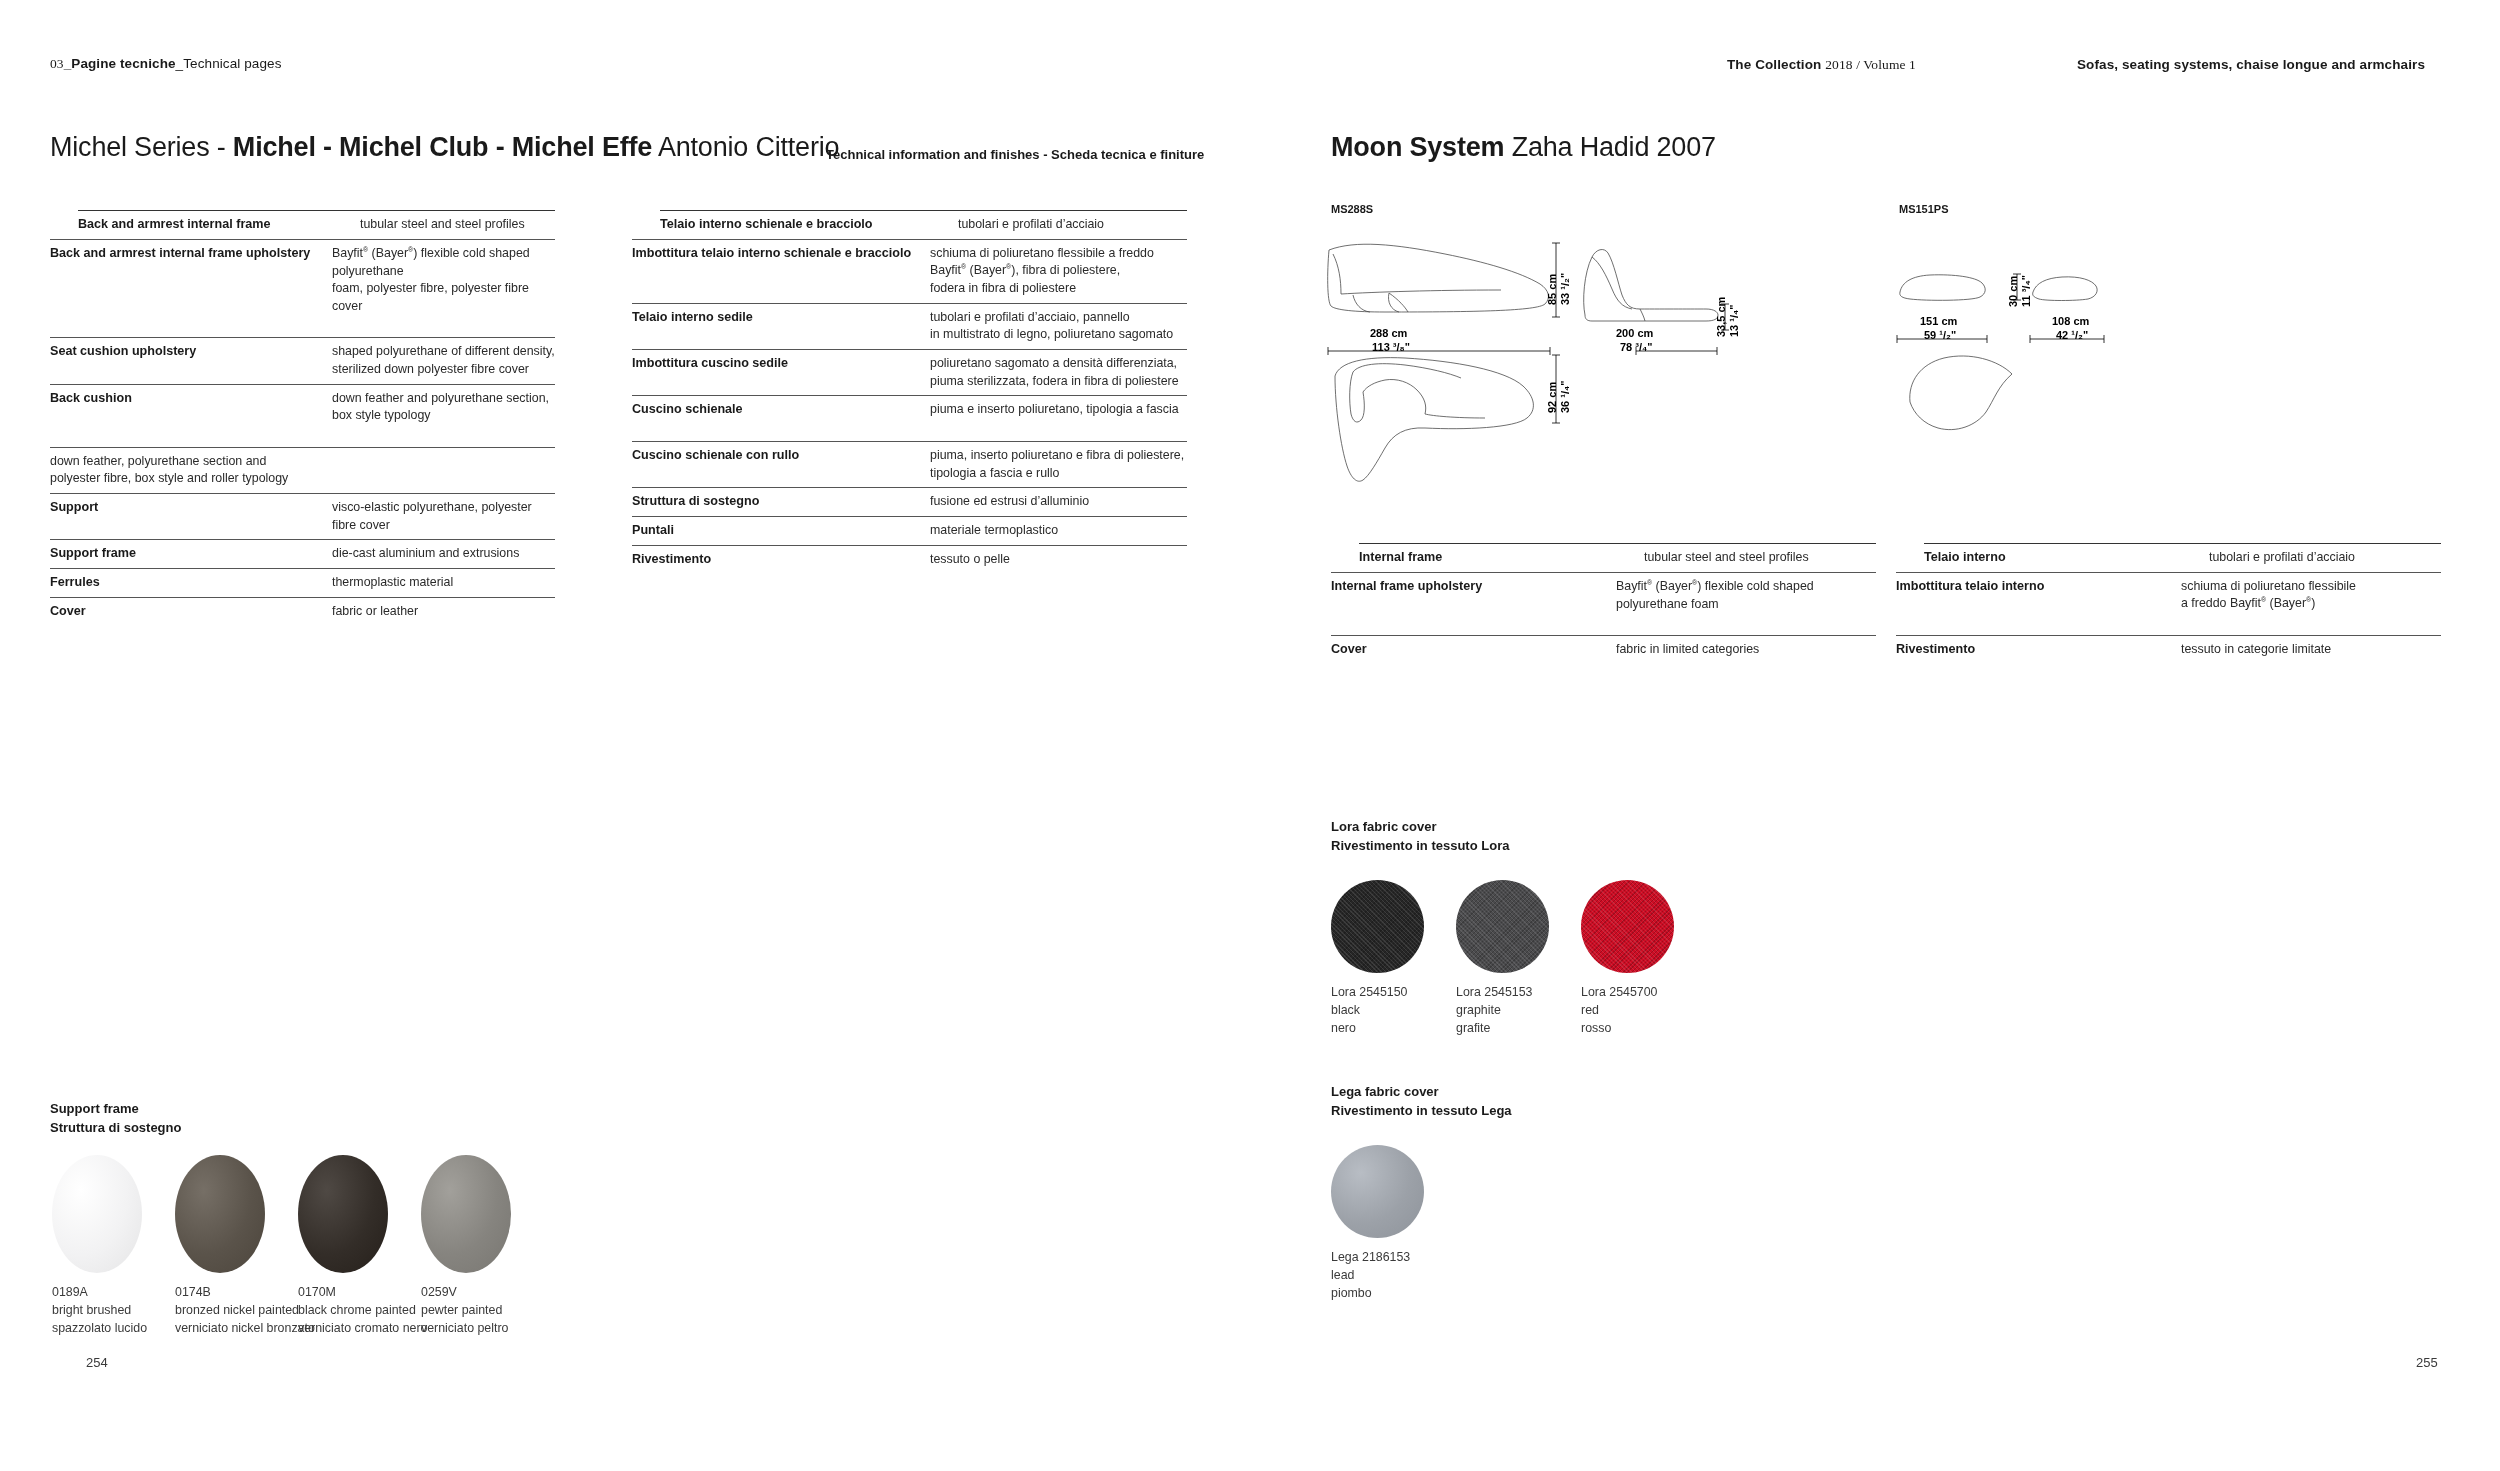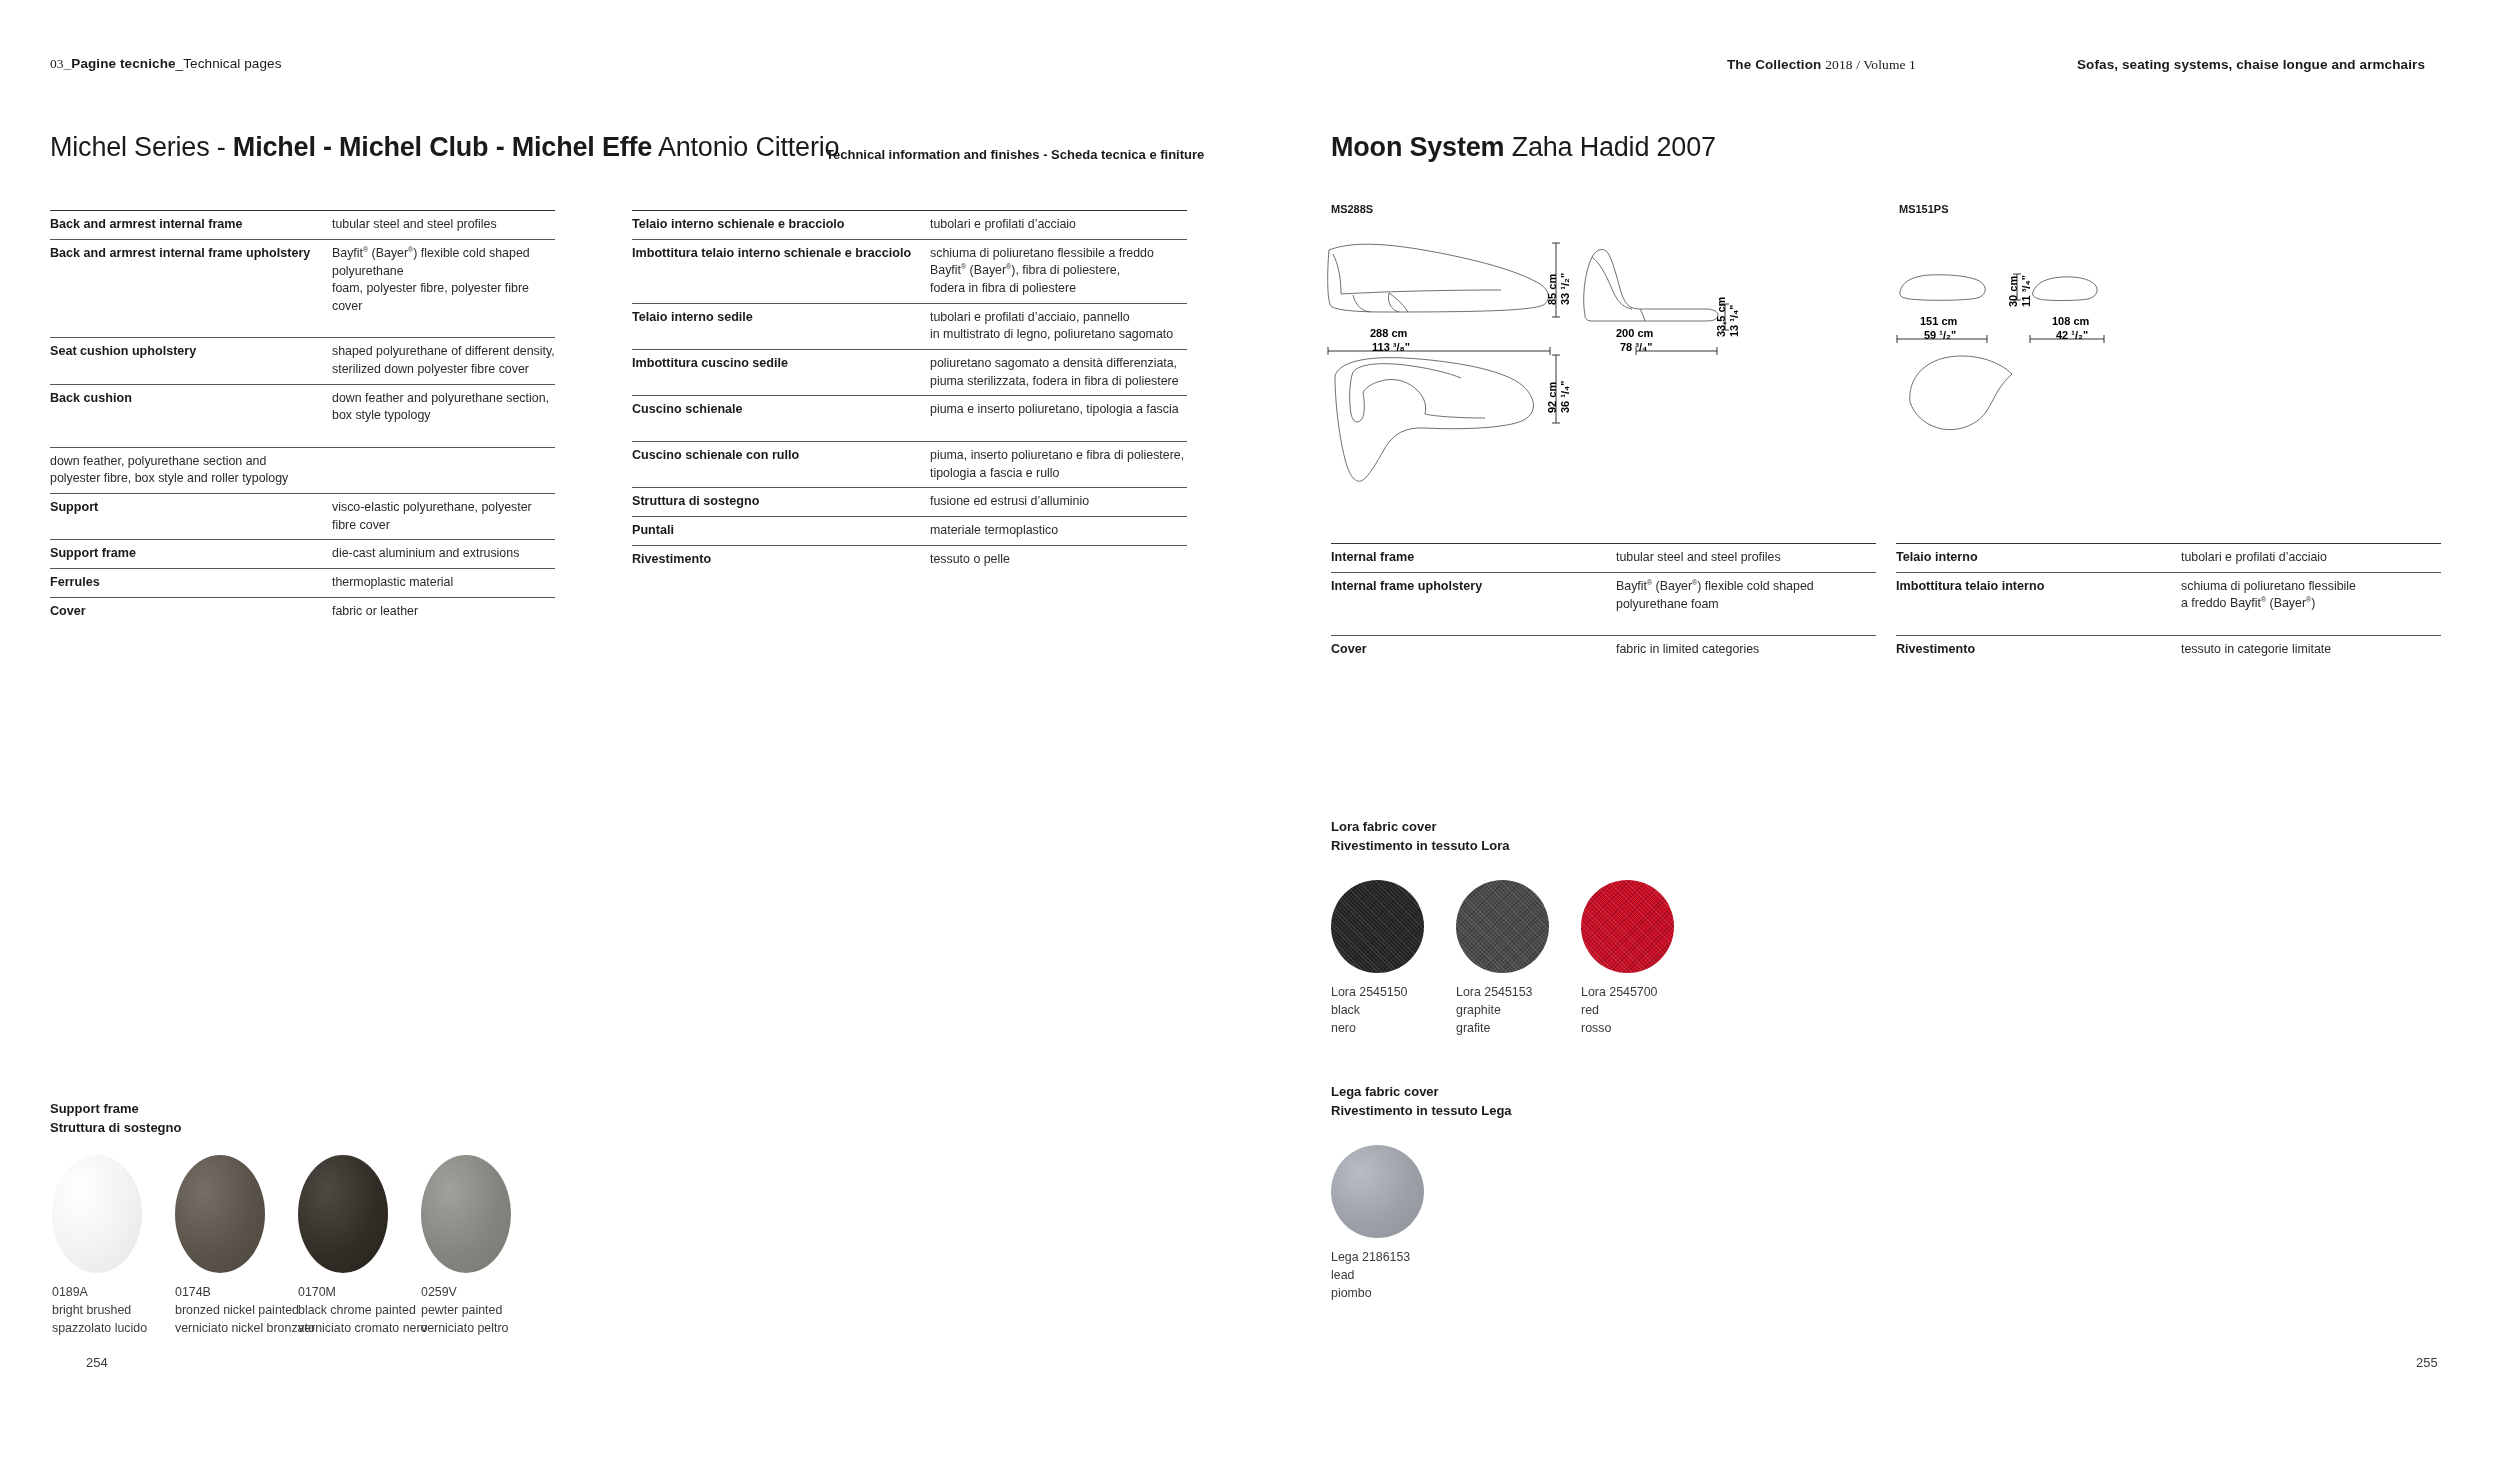--- a/index.html
+++ b/index.html
@@ -32,21 +32,21 @@
   #subtitle-left { position:absolute; left: 826px; top: 147px; font-size: 13px; font-weight: bold; white-space: nowrap; }
 
   
   .spec { position: absolute; }
   .spec .row {
     display: flex;
     border-top: 1.4px solid #555;
     padding-top: 5px;
     padding-bottom: 5px;
   }
-  .spec .row.first { border-top: 1.8px solid #333; }
+  .spec .row.first { border-top: 1.8px solid #333; margin-left: 28px; }
   .spec .k { font-size: 12.6px; font-weight: bold; line-height: 1.42; flex: 0 0 auto; }
   .spec .v { font-size: 12.4px; font-weight: normal; line-height: 1.42; color:#2a2a2a; }
 
   #spec-en  { left: 50px;  top: 210px; width: 505px; }
   #spec-en .k { width: 282px; }
   #spec-it  { left: 632px; top: 210px; width: 555px; }
   #spec-it .k { width: 298px; }
 
   #spec-moon-en { left: 1331px; top: 543px; width: 545px; }
   #spec-moon-en .k { width: 285px; }

